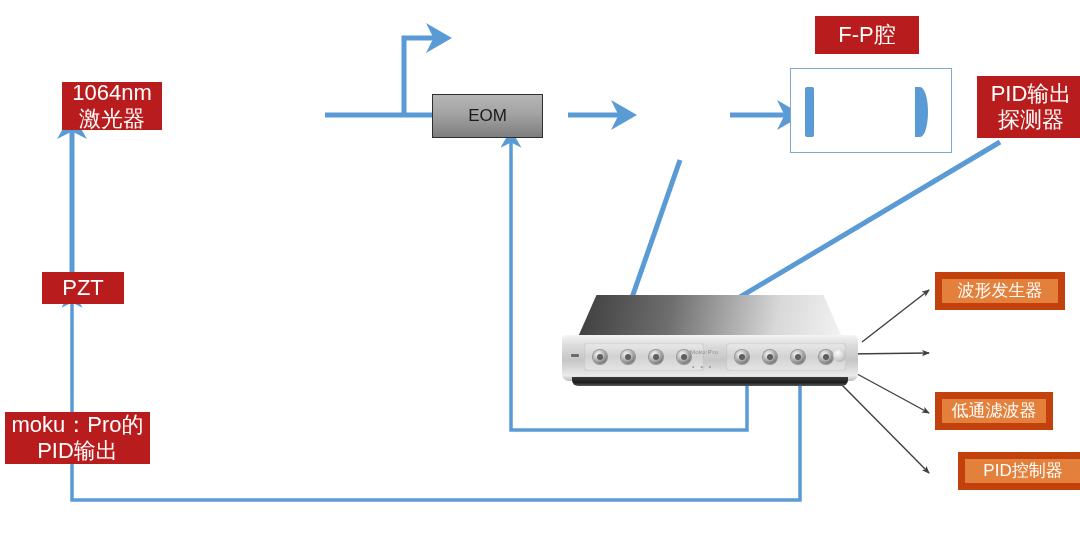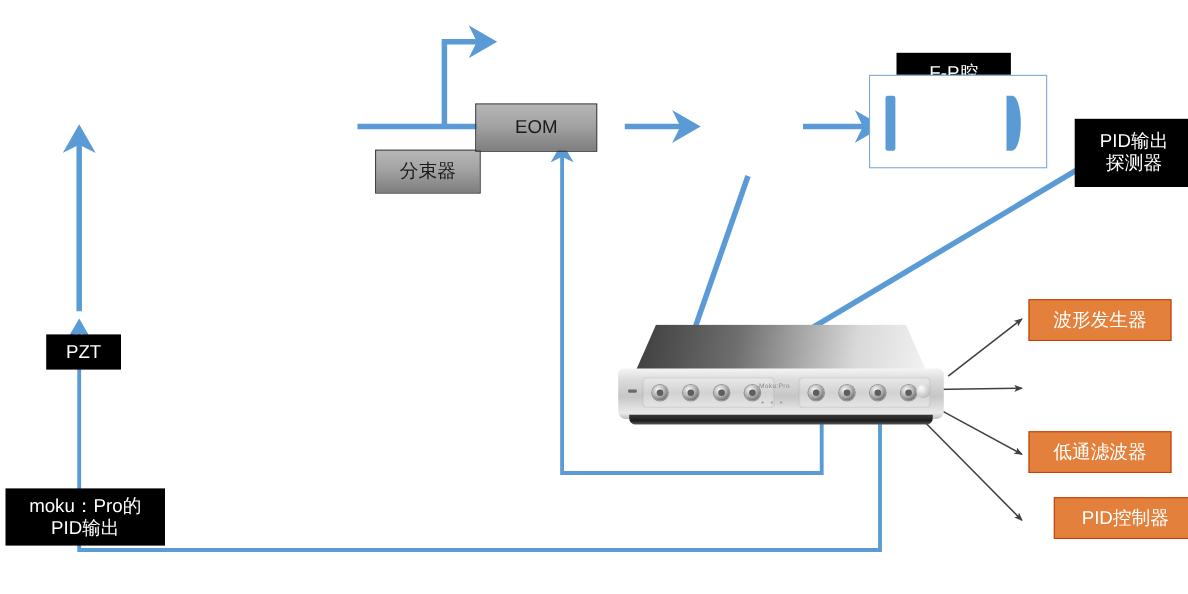--- a/index.html
+++ b/index.html
@@ -20,36 +20,35 @@
     box-sizing: border-box;
     display: flex;
     align-items: center;
     justify-content: center;
     text-align: center;
     line-height: 1.18;
     white-space: pre-line;
   }
   
   .blk {
-    background: #000000;
+    background: #b91c1c;
     color: #ffffff;
-    font-size: 17px;
-    margin-top: 32px;
+    font-size: 22px;
   }
   
   .gry {
     background: linear-gradient(180deg, #b6b6b6 0%, #a3a3a3 45%, #7e7e7e 100%);
     border: 1.5px solid #2f2f2f;
     color: #1a1a1a;
     font-size: 17px;
   }
   
   .org {
     background: #e2803c;
-    border: 1px solid #c2410c;
+    border: 7px solid #c2410c;
     color: #ffffff;
     font-size: 17px;
   }
   
   .circ {
     background: #ffba08;
     border-radius: 50%;
     color: #ffffff;
     font-size: 17px;
     line-height: 1.25;
@@ -226,34 +225,35 @@
 
   <svg class="layer">
     <g stroke="#404040" fill="none" stroke-width="1.4">
       <path d="M862,342 L929,290" marker-end="url(#ah-dark)"></path>
       <path d="M846,354 L929,353" marker-end="url(#ah-dark)"></path>
       <path d="M848,369 L929,413" marker-end="url(#ah-dark)"></path>
       <path d="M840,383 L929,473" marker-end="url(#ah-dark)"></path>
     </g>
   </svg>
 
-
-  <div class="node blk" style="left:42px; top:272px; width:68px; height:32px;">
+  <div class="node blk" style="left:62px; top:82px; width:100px; height:48px;">
+    <span>1064nm
+激光器</span>
+  </div>
+
+  <div class="node blk" style="left:42px; top:272px; width:82px; height:32px;">
     <span>PZT</span>
   </div>
 
   <div class="node blk" style="left:5px; top:412px; width:145px; height:52px;">
     <span>moku：Pro的
 PID输出</span>
   </div>
 
 
-  <div class="node gry" style="left:341px; top:136px; width:96px; height:40px;">
-    <span>分束器</span>
-  </div>
 
   <div class="node gry" style="left:432px; top:94px; width:111px; height:44px;">
     <span>EOM</span>
   </div>
 
 
   <div class="node blk" style="left:815px; top:16px; width:104px; height:38px;">
     <span>F-P腔</span>
   </div>
 
@@ -291,20 +291,20 @@
 
       <div class="moku-knob"></div>
     </div>
     <div class="moku-vent"></div>
     <div class="moku-base"></div>
   </div>
 
   <div class="node org" style="left:935px; top:272px; width:130px; height:38px;">
     <span>波形发生器</span>
   </div>
-  <div class="node org" style="left:935px; top:392px; width:130px; height:38px;">
+  <div class="node org" style="left:935px; top:392px; width:118px; height:38px;">
     <span>低通滤波器</span>
   </div>
   <div class="node org" style="left:958px; top:452px; width:130px; height:38px;">
     <span>PID控制器</span>
   </div>
 
 </div>
 
 </body></html>

